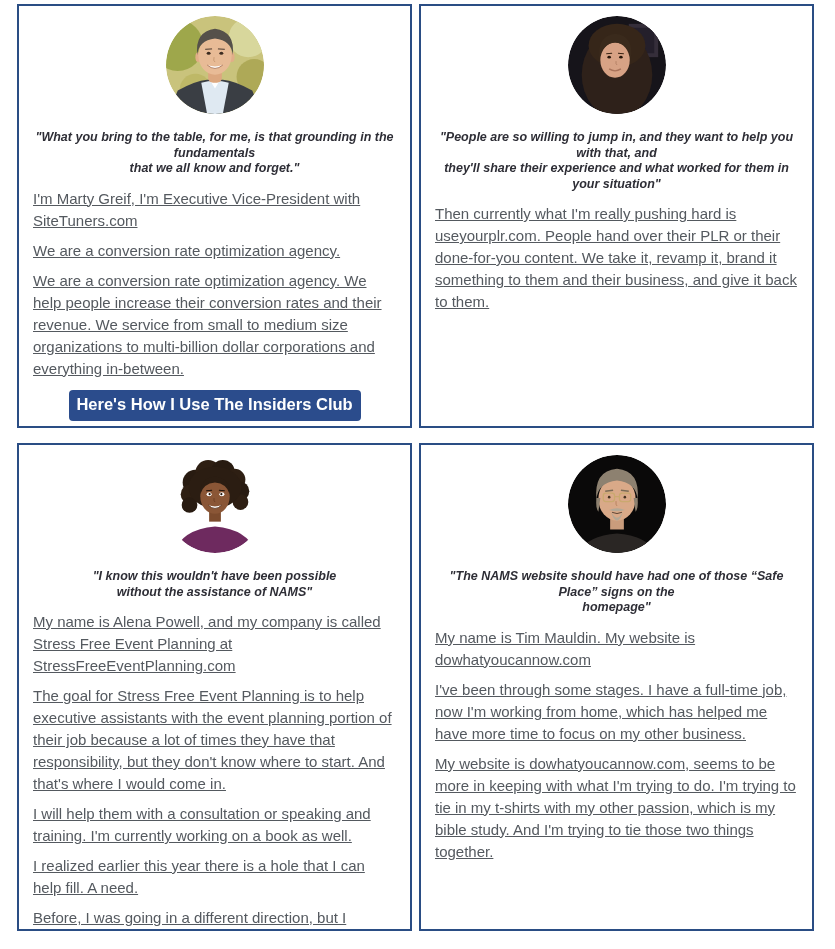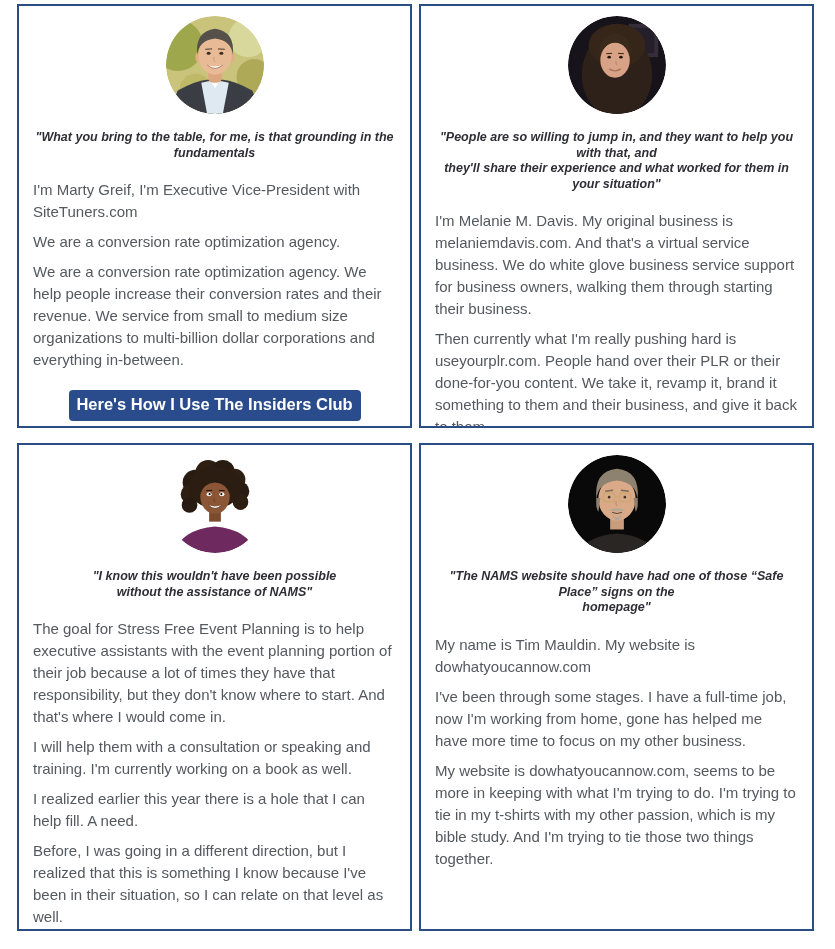--- a/index.html
+++ b/index.html
@@ -34,21 +34,22 @@
     font-weight:bold;font-style:italic;
     font-size:12.5px;line-height:15.5px;
     color:var(--quote-text,#2e2e36);
     margin:16px 4px 10px 4px;
   }
   .quote-line{display:block;}
   .paragraphs{padding:0 2px;}
   .para{
     font-size:15px;line-height:22px;
     color:var(--body-text,#54595f);
-    margin:8px 0 8px 0;
+    margin:1px 0 8px 0;
+    text-decoration:underline;
   }
   .btn-row{margin-top:auto;text-align:center;flex:none;}
   .btn{
     display:inline-block;
     box-sizing:border-box;
     width:292px;
     padding:5px 0 7px 0;
     background:var(--button-bg,#2b4c8c);
     color:var(--button-text,#ffffff);
     font-size:16.5px;font-weight:bold;
@@ -94,20 +95,21 @@
           <path d="M40,34 L47,33.5" stroke="#6b5444" stroke-width="1.2" fill="none"></path>
           <path d="M53,33.5 L60,34" stroke="#6b5444" stroke-width="1.2" fill="none"></path>
           <path d="M49,42 Q48,46 50,47" stroke="#c99b74" stroke-width="1" fill="none"></path>
           <path d="M42,50 Q50,57 58,50 Q50,53 42,50 Z" fill="#ffffff"></path>
           <path d="M42,50 Q50,57 58,50" stroke="#a06a4e" stroke-width="0.8" fill="none"></path>
         </g>
       </svg>
     </div>
     <div class="quote">
         <span class="quote-line">"What you bring to the table, for me, is that grounding in the fundamentals</span>
+        <span class="quote-line">that we all know and forget."</span>
       </div>
     <div class="paragraphs">
         <p class="para">I'm Marty Greif, I'm Executive Vice-President with SiteTuners.com</p>
         <p class="para">We are a conversion rate optimization agency.</p>
         <p class="para">We are a conversion rate optimization agency. We help people increase their conversion rates and their revenue. We service from small to medium size organizations to multi-billion dollar corporations and everything in-between.</p>
       </div>
     <div class="btn-row">
       <a class="btn">Here's How I Use The Insiders Club</a>
     </div>
   </section>
@@ -135,21 +137,20 @@
           <path d="M49,46 Q48.5,49 50,50" stroke="#b58166" stroke-width="1" fill="none"></path>
           <path d="M42,54 Q48,58 54,54" stroke="#a8725a" stroke-width="1.4" fill="none"></path>
         </g>
       </svg>
     </div>
     <div class="quote">
         <span class="quote-line">"People are so willing to jump in, and they want to help you with that, and</span>
         <span class="quote-line">they'll share their experience and what worked for them in your situation"</span>
       </div>
     <div class="paragraphs">
-        <p class="para">I'm Melanie M. Davis. My original business is melaniemdavis.com. And that's a virtual service business. We do white glove business service support for business owners, walking them through starting their business.</p>
         <p class="para">Then currently what I'm really pushing hard is useyourplr.com. People hand over their PLR or their done-for-you content. We take it, revamp it, brand it something to them and their business, and give it back to them.</p>
       </div>
 
   </section>
 
   <section class="card">
     <div class="avatar">
       <svg viewBox="0 0 100 100" width="98" height="98">
         <defs>
             <clipPath id="av3">
@@ -181,20 +182,21 @@
           <path d="M43,51 Q50,58 57,51 Q50,54 43,51 Z" fill="#ffffff"></path>
           <path d="M43,51 Q50,58 57,51" stroke="#4e2c18" stroke-width="0.8" fill="none"></path>
         </g>
       </svg>
     </div>
     <div class="quote">
         <span class="quote-line">"I know this wouldn't have been possible</span>
         <span class="quote-line">without the assistance of NAMS"</span>
       </div>
     <div class="paragraphs">
+        <p class="para">My name is Alena Powell, and my company is called Stress Free Event Planning at StressFreeEventPlanning.com</p>
         <p class="para">The goal for Stress Free Event Planning is to help executive assistants with the event planning portion of their job because a lot of times they have that responsibility, but they don't know where to start. And that's where I would come in.</p>
         <p class="para">I will help them with a consultation or speaking and training. I'm currently working on a book as well.</p>
         <p class="para">I realized earlier this year there is a hole that I can help fill. A need.</p>
         <p class="para">Before, I was going in a different direction, but I realized that this is something I know because I've been in their situation, so I can relate on that level as well.</p>
       </div>
 
   </section>
 
   <section class="card">
     <div class="avatar">
@@ -225,19 +227,19 @@
           <path d="M45,58.5 Q50,61 55,58.5" stroke="#5b4434" stroke-width="1" fill="none"></path>
         </g>
       </svg>
     </div>
     <div class="quote">
         <span class="quote-line">"The NAMS website should have had one of those “Safe Place” signs on the</span>
         <span class="quote-line">homepage"</span>
       </div>
     <div class="paragraphs">
         <p class="para">My name is Tim Mauldin. My website is dowhatyoucannow.com</p>
-        <p class="para">I've been through some stages. I have a full-time job, now I'm working from home, gone has helped me have more time to focus on my other business.</p>
+        <p class="para">I've been through some stages. I have a full-time job, now I'm working from home, which has helped me have more time to focus on my other business.</p>
         <p class="para">My website is dowhatyoucannow.com, seems to be more in keeping with what I'm trying to do. I'm trying to tie in my t-shirts with my other passion, which is my bible study. And I'm trying to tie those two things together.</p>
       </div>
 
   </section>
 
 </div>
 
 </body></html>

